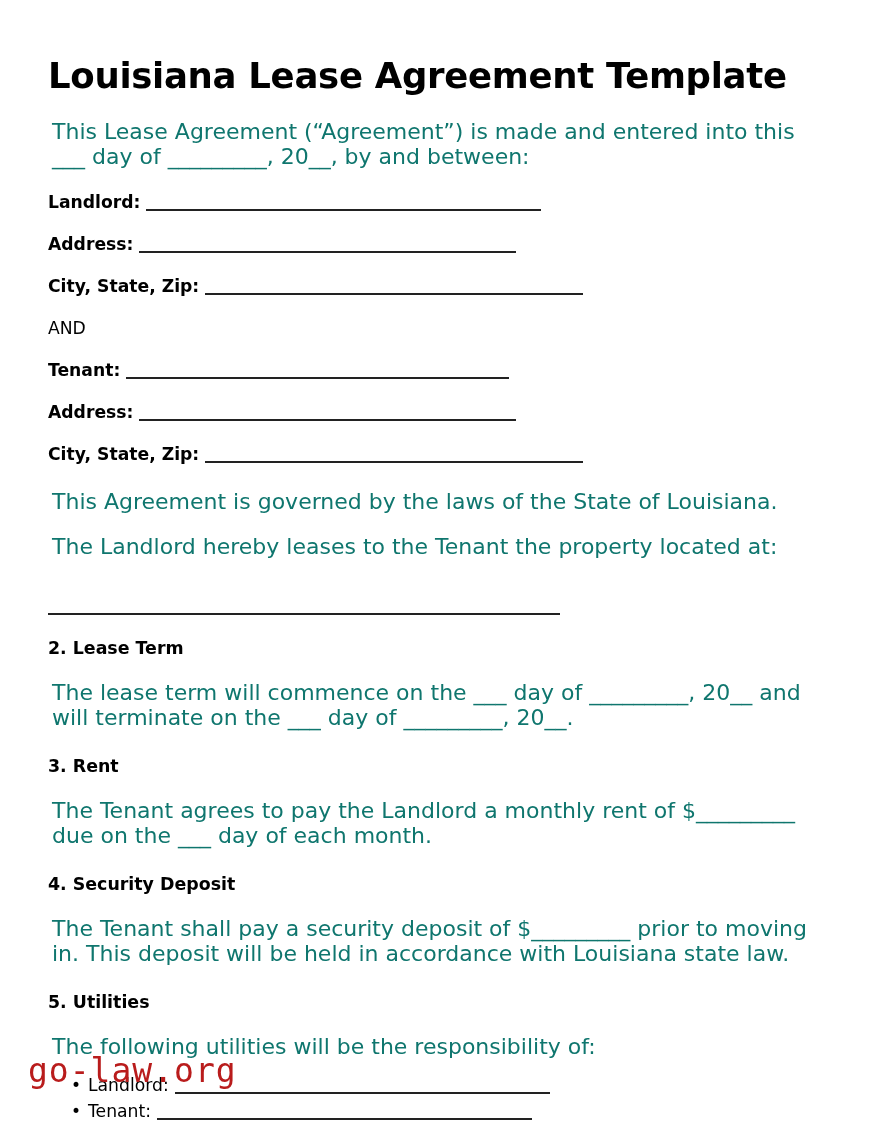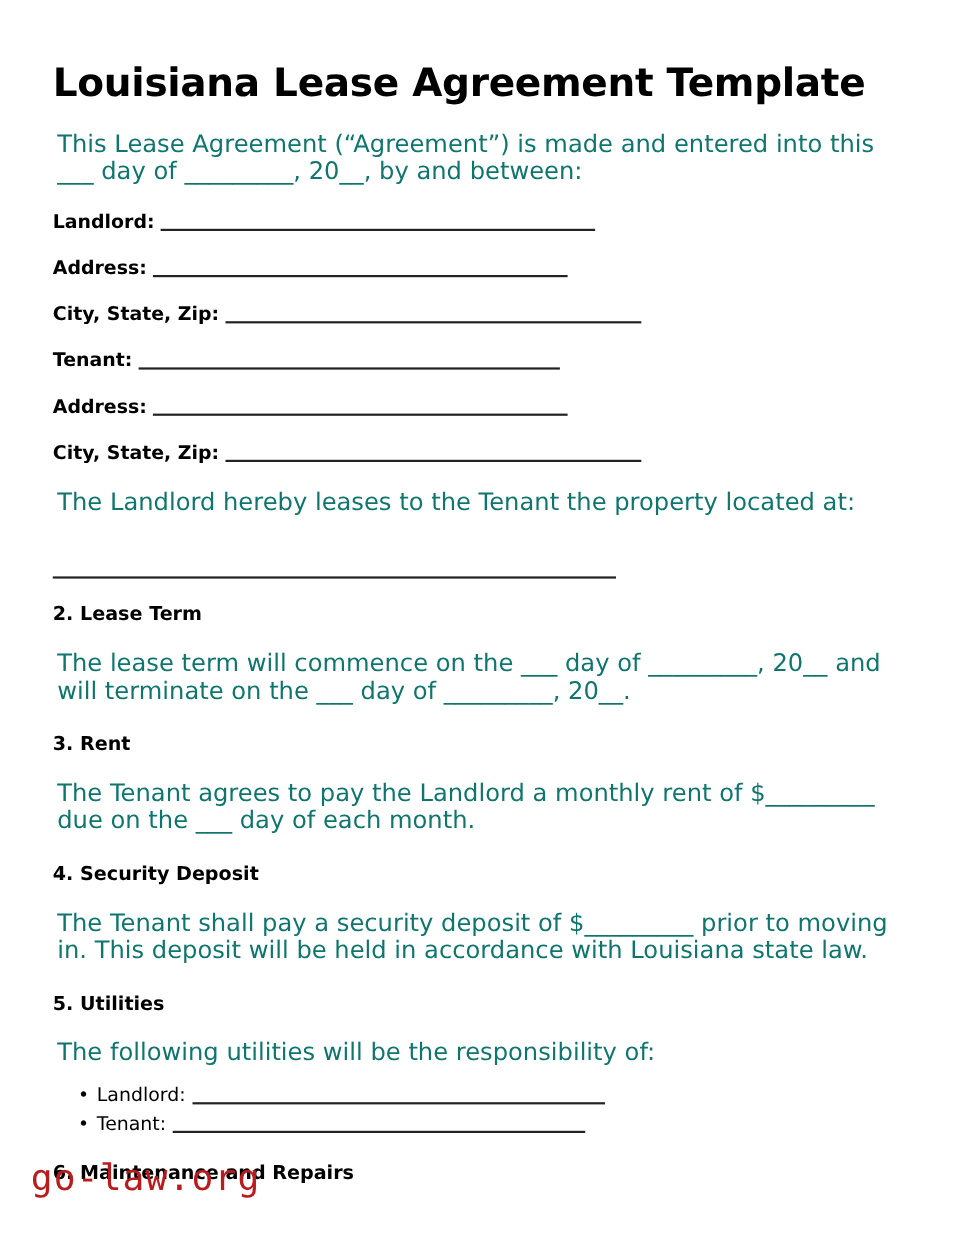--- a/index.html
+++ b/index.html
@@ -120,33 +120,35 @@
   </p>
 
   <p class="field-line">
     <span class="lbl">Address:</span><span class="rule" style="width:377px"></span>
   </p>
 
   <p class="field-line">
     <span class="lbl">City, State, Zip:</span><span class="rule" style="width:378px"></span>
   </p>
 
+  <p class="plain-line">AND</p>
 
   <p class="field-line">
     <span class="lbl">Tenant:</span><span class="rule" style="width:383px"></span>
   </p>
 
   <p class="field-line">
     <span class="lbl">Address:</span><span class="rule" style="width:377px"></span>
   </p>
 
   <p class="field-line">
     <span class="lbl">City, State, Zip:</span><span class="rule" style="width:378px"></span>
   </p>
 
+  <p class="para">This Agreement is governed by the laws of the State of Louisiana.</p>
 
   <p class="para tight">The Landlord hereby leases to the Tenant the property located at:</p>
   <p class="hr-blank">
     <span class="rule" style="width:512px"></span>
   </p>
 
   <h2 class="section-head">2. Lease Term</h2>
   <p class="para tight">The lease term will commence on the ___ day of _________, 20__ and will terminate on the ___ day of _________, 20__.</p>
 
   <h2 class="section-head">3. Rent</h2>

